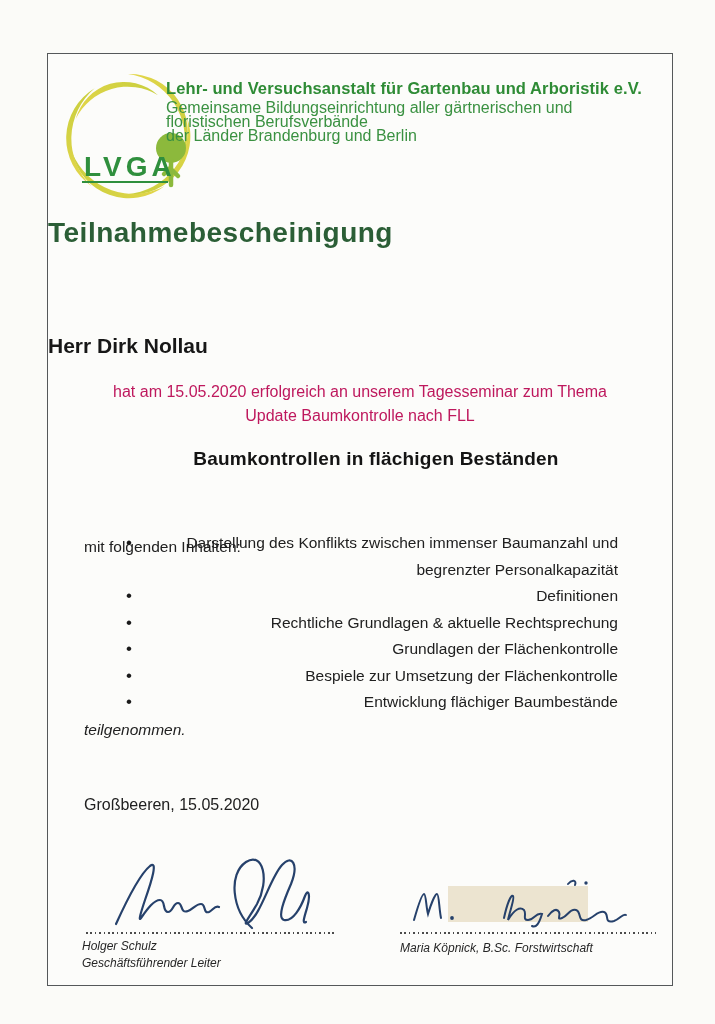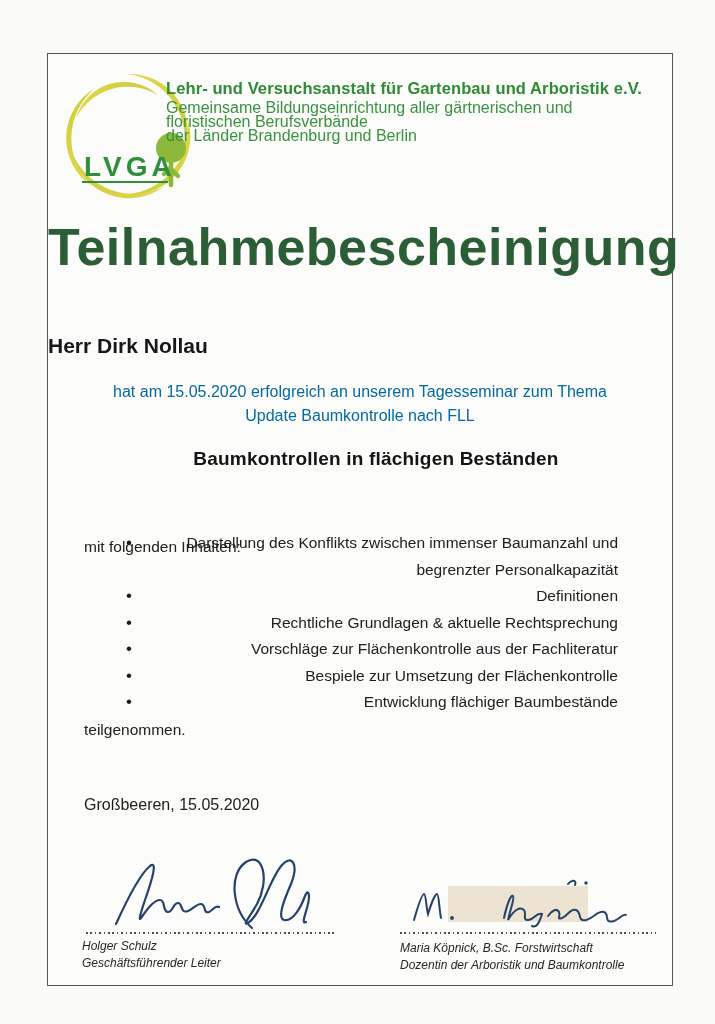--- a/index.html
+++ b/index.html
@@ -26,30 +26,30 @@
   .org-name {
     font-size:16.5px; font-weight:bold; color:#2e8b35; line-height:20px;
     letter-spacing:.1px;
   }
   .org-sub {
     font-size:16px; color:#3a9141; line-height:14px; margin-top:3px;
   }
   
   .main-title {
     position:absolute; left:0; top:163px; width:100%;
-    text-align:right; font-size:52px; font-weight:bold; color:#2b5e36;
+    text-align:left; font-size:28px; font-weight:bold; color:#2b5e36;
     letter-spacing:.5px;
   }
   .recipient {
     position:absolute; left:0; top:280px; width:100%;
     text-align:left; font-size:21px; font-weight:bold; color:#171717;
   }
   .intro {
     position:absolute; left:0; top:326px; width:100%;
-    text-align:center; font-size:16px; line-height:24px; color:#0369a1;
+    text-align:center; font-size:16px; line-height:24px; color:#be185d;
   }
   .seminar-title {
     position:absolute; left:16px; top:394px; width:100%;
     text-align:center; font-size:19px; font-weight:bold; 
     color:#141414; letter-spacing:.2px;
   }
   .contents-label {
     position:absolute; left:36px; top:451px; font-size:15.5px; color:#202020;margin-top:33px;
   }
   .contents-list {
@@ -58,21 +58,21 @@
     text-align:right;
   }
   .contents-list li {
     font-size:15.5px; line-height:26.5px; color:#202020;
     padding-left:42px; position:relative; max-width:512px;
   }
   .contents-list li::before {
     content:"•"; position:absolute; left:20px; top:0;
     font-size:17px; color:#1a1a1a;
   }
-  .closing { position:absolute; left:36px; top:667px; font-size:15.5px; color:#202020; }
+  .closing { position:absolute; left:36px; top:667px; font-size:15.5px; color:#202020;font-style:italic; }
   .place-date { position:absolute; left:36px; top:742px; font-size:16px; color:#202020; }
   
   .sig-svg-left  { position:absolute; left:52px;  top:798px; width:242px; height:84px; }
   .sig-svg-right { position:absolute; left:352px; top:816px; width:258px; height:62px; }
   .dotline {
     position:absolute; height:2px; top:878px;
     background:repeating-linear-gradient(90deg,#4b4b4b 0 1.6px,transparent 1.6px 4.4px);
   }
   .dotline.left  { left:38px;  width:248px; }
   .dotline.right { left:352px; width:256px; }
@@ -132,21 +132,21 @@
   </div>
 
   <div class="seminar-title">Baumkontrollen in flächigen Beständen</div>
 
   <div class="contents-label">mit folgenden Inhalten:</div>
 
   <ul class="contents-list">
     <li>Darstellung des Konflikts zwischen immenser Baumanzahl und begrenzter Personalkapazität</li>
     <li>Definitionen</li>
     <li>Rechtliche Grundlagen &amp; aktuelle Rechtsprechung</li>
-    <li>Vorschläge zur Flächenkontrolle aus der Fachliteratur</li>
+    <li>Grundlagen der Flächenkontrolle</li>
     <li>Bespiele zur Umsetzung der Flächenkontrolle</li>
     <li>Entwicklung flächiger Baumbestände</li>
   </ul>
 
   <div class="closing">teilgenommen.</div>
 
   <div class="place-date">Großbeeren, 15.05.2020</div>
 
   <svg class="sig-svg-left" viewBox="0 0 242 84" aria-hidden="true">
     <g fill="none" stroke="#26416b" stroke-width="2.2" stroke-linecap="round">
@@ -166,15 +166,14 @@
     <circle cx="52" cy="48" r="1.9" fill="#26416b"></circle>
     <circle cx="186" cy="13" r="1.7" fill="#26416b"></circle>
   </svg>
 
   <div class="dotline left"></div>
   <div class="dotline right"></div>
 
   <div class="sig-name left">Holger Schulz</div>
   <div class="sig-role left">Geschäftsführender Leiter</div>
   <div class="sig-name right">Maria Köpnick, B.Sc. Forstwirtschaft</div>
-  <div class="sig-role right">Dozentin der Arboristik und Baumkontrolle</div>
 
 </div>
 
 </body></html>

